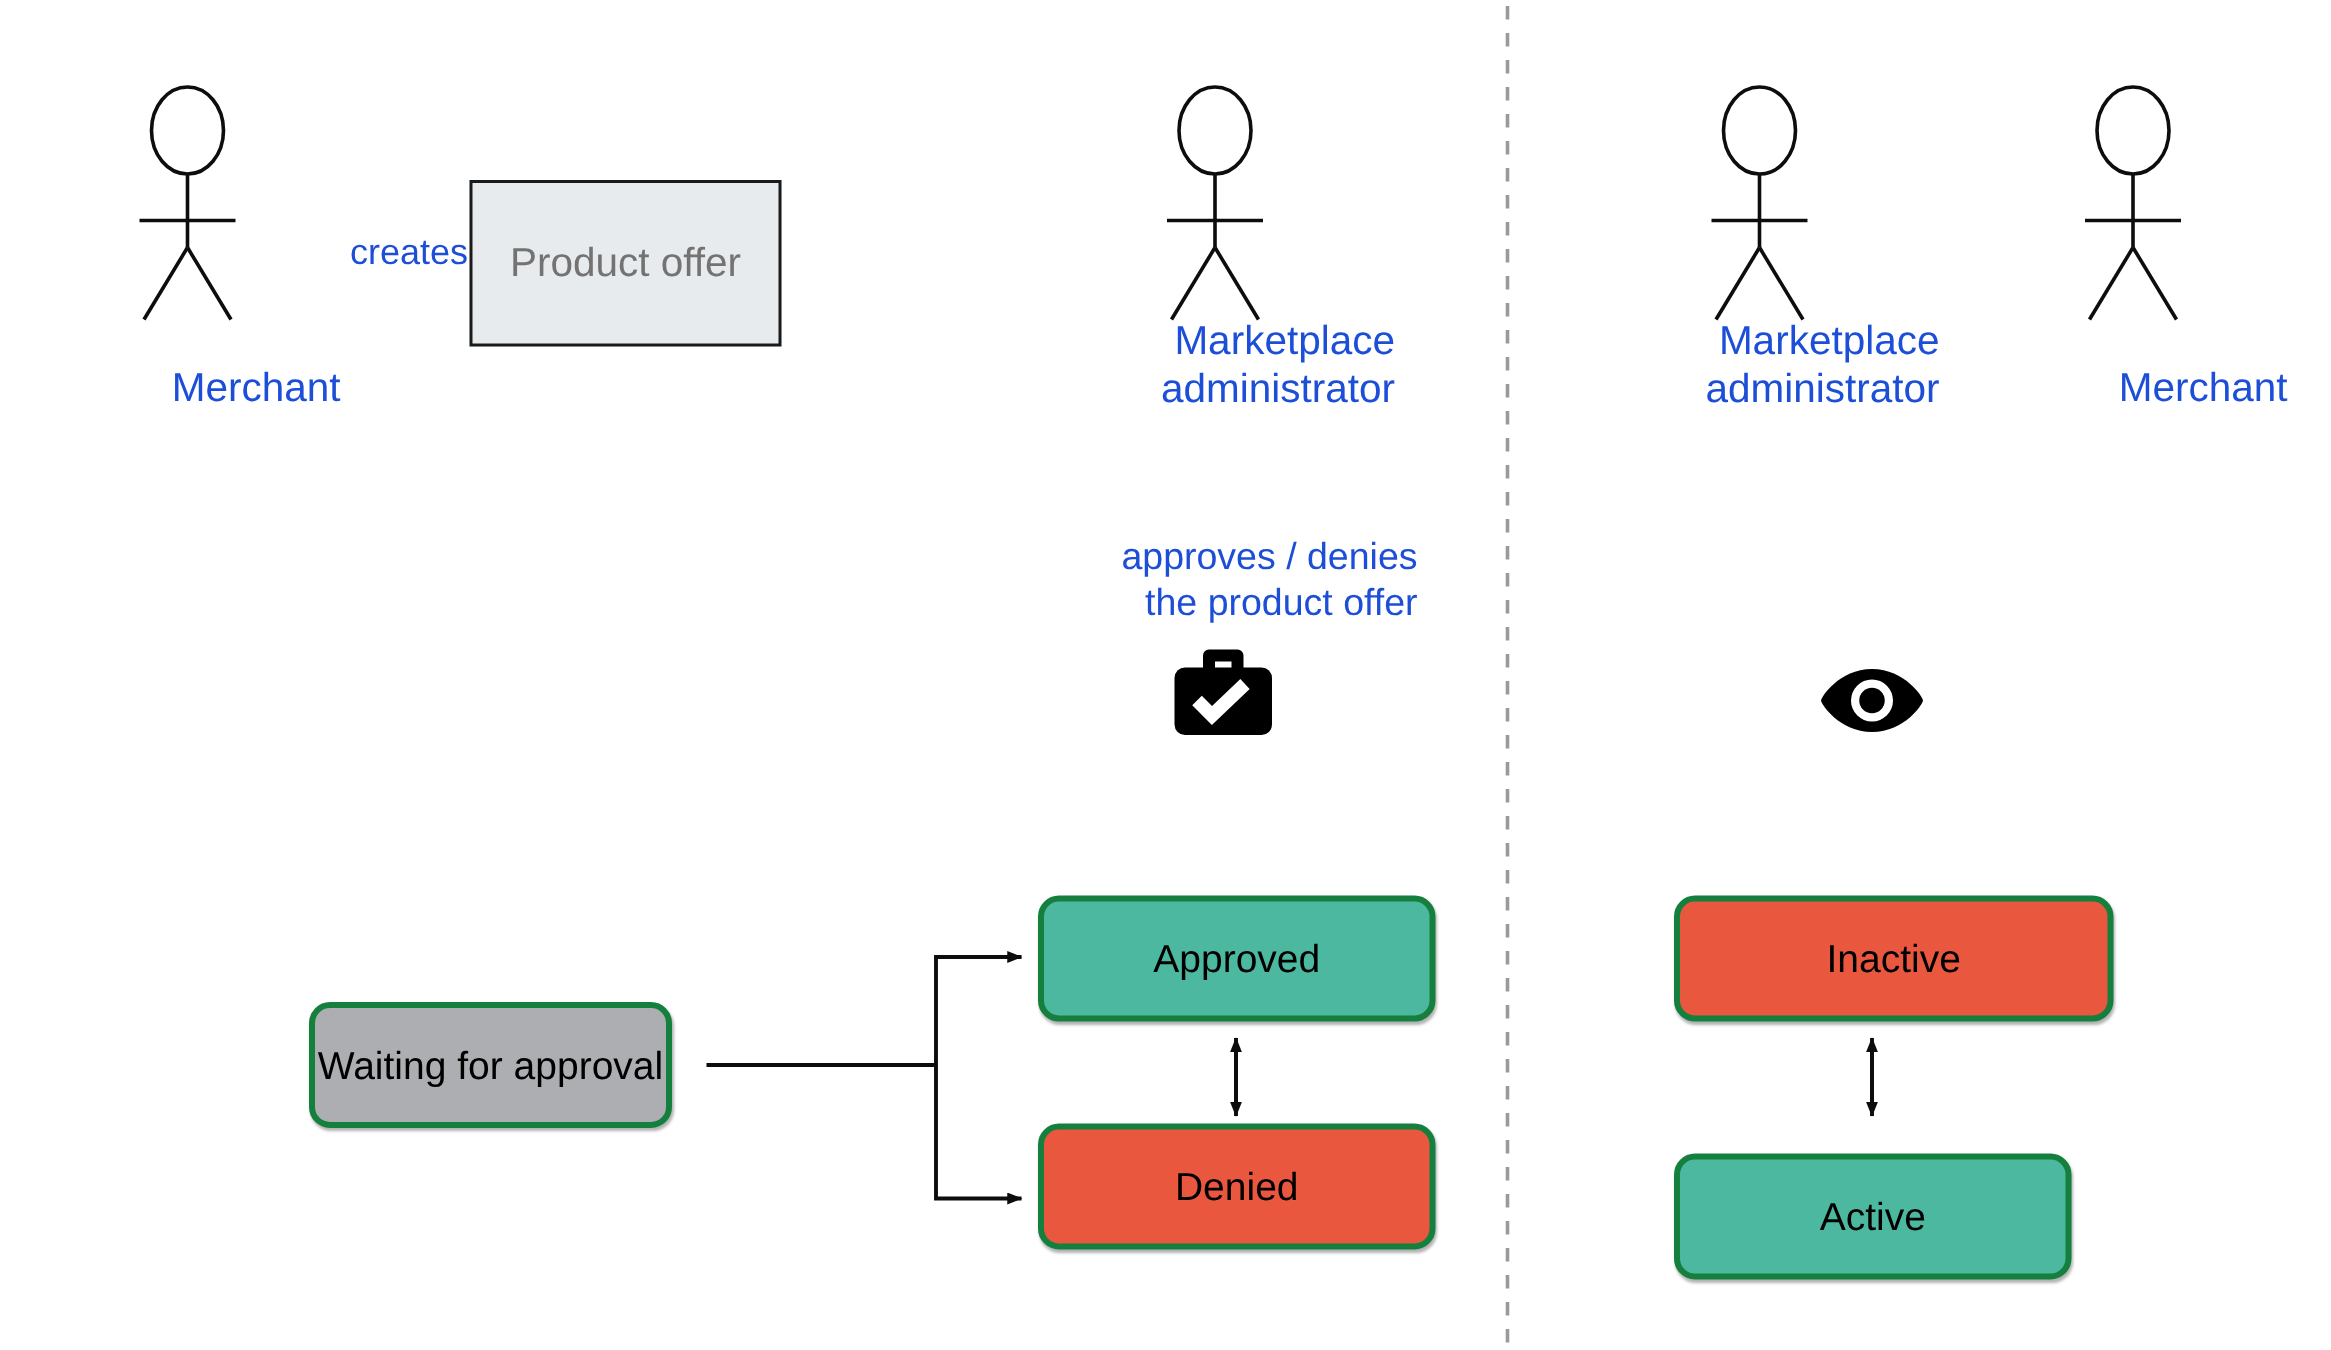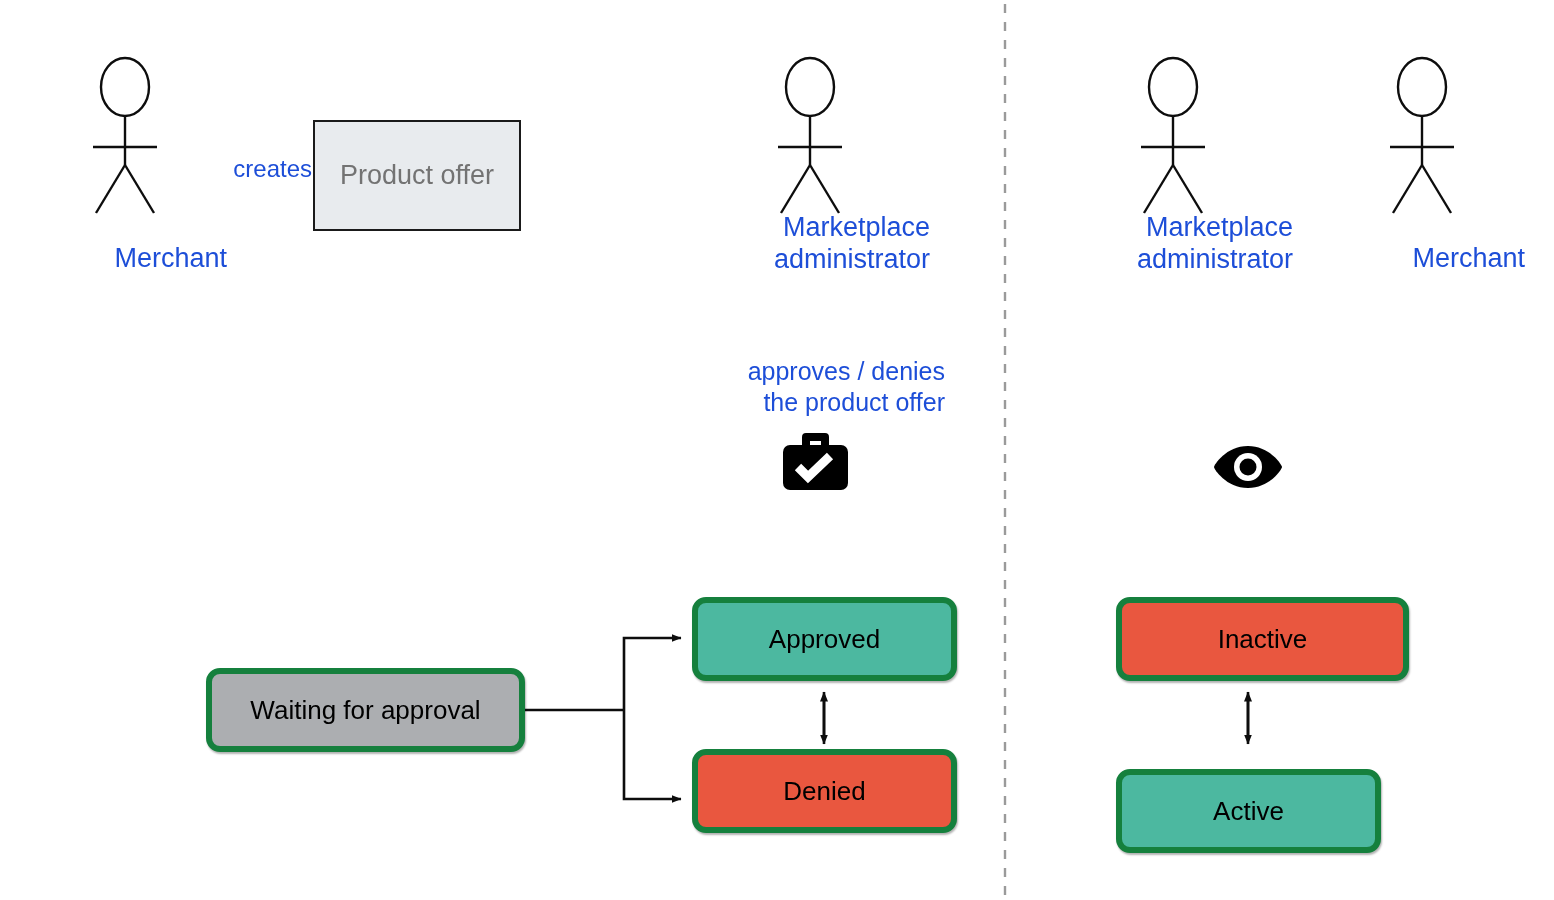--- a/index.html
+++ b/index.html
@@ -44,21 +44,21 @@
     align-items: center;
     justify-content: center;
     font-size: 27px;
     color: #737373;
   }
 
   
   .state-box {
     position: absolute;
     box-sizing: border-box;
-    border: 6px solid #15803d;
+    border: 4px solid #15803d;
     border-radius: 14px;
     display: flex;
     align-items: center;
     justify-content: center;
     font-size: 26px;
     color: #000000;
     box-shadow: 1px 2px 2px rgba(0,0,0,0.30);
   }
   .state-green { background: #4cb8a0; }
   .state-red   { background: #e9573f; }
@@ -135,21 +135,21 @@
 
   <div class="label action-label" style="left:685px; top:336px; width:260px;margin-top:20px;">approves / denies
 the product offer</div>
 
   <svg class="icon-svg" style="left:782px; top:430px;" width="67" height="62" viewBox="0 0 67 62">
     <path d="M24 3 h19 a4 4 0 0 1 4 4 v9 h-8 v-5 h-11 v5 h-8 v-9 a4 4 0 0 1 4 -4 z" fill="#000000"></path>
     <rect x="1" y="15" width="65" height="45" rx="7" fill="#000000"></rect>
     <path d="M16 37 l10 10 l22 -21" fill="none" stroke="#ffffff" stroke-width="9" stroke-linecap="butt" stroke-linejoin="miter"></path>
   </svg>
 
-  <div class="state-box state-gray" style="left:206px; top:668px; width:319px; height:84px;text-align:center;">
+  <div class="state-box state-gray" style="left:206px; top:668px; width:242px; height:84px;text-align:center;">
     <span>Waiting for approval</span>
   </div>
 
   <div class="state-box state-green" style="left:692px; top:597px; width:265px; height:84px;">
     <span>Approved</span>
   </div>
 
   <div class="state-box state-red" style="left:692px; top:749px; width:265px; height:84px;text-align:right;">
     <span>Denied</span>
   </div>

